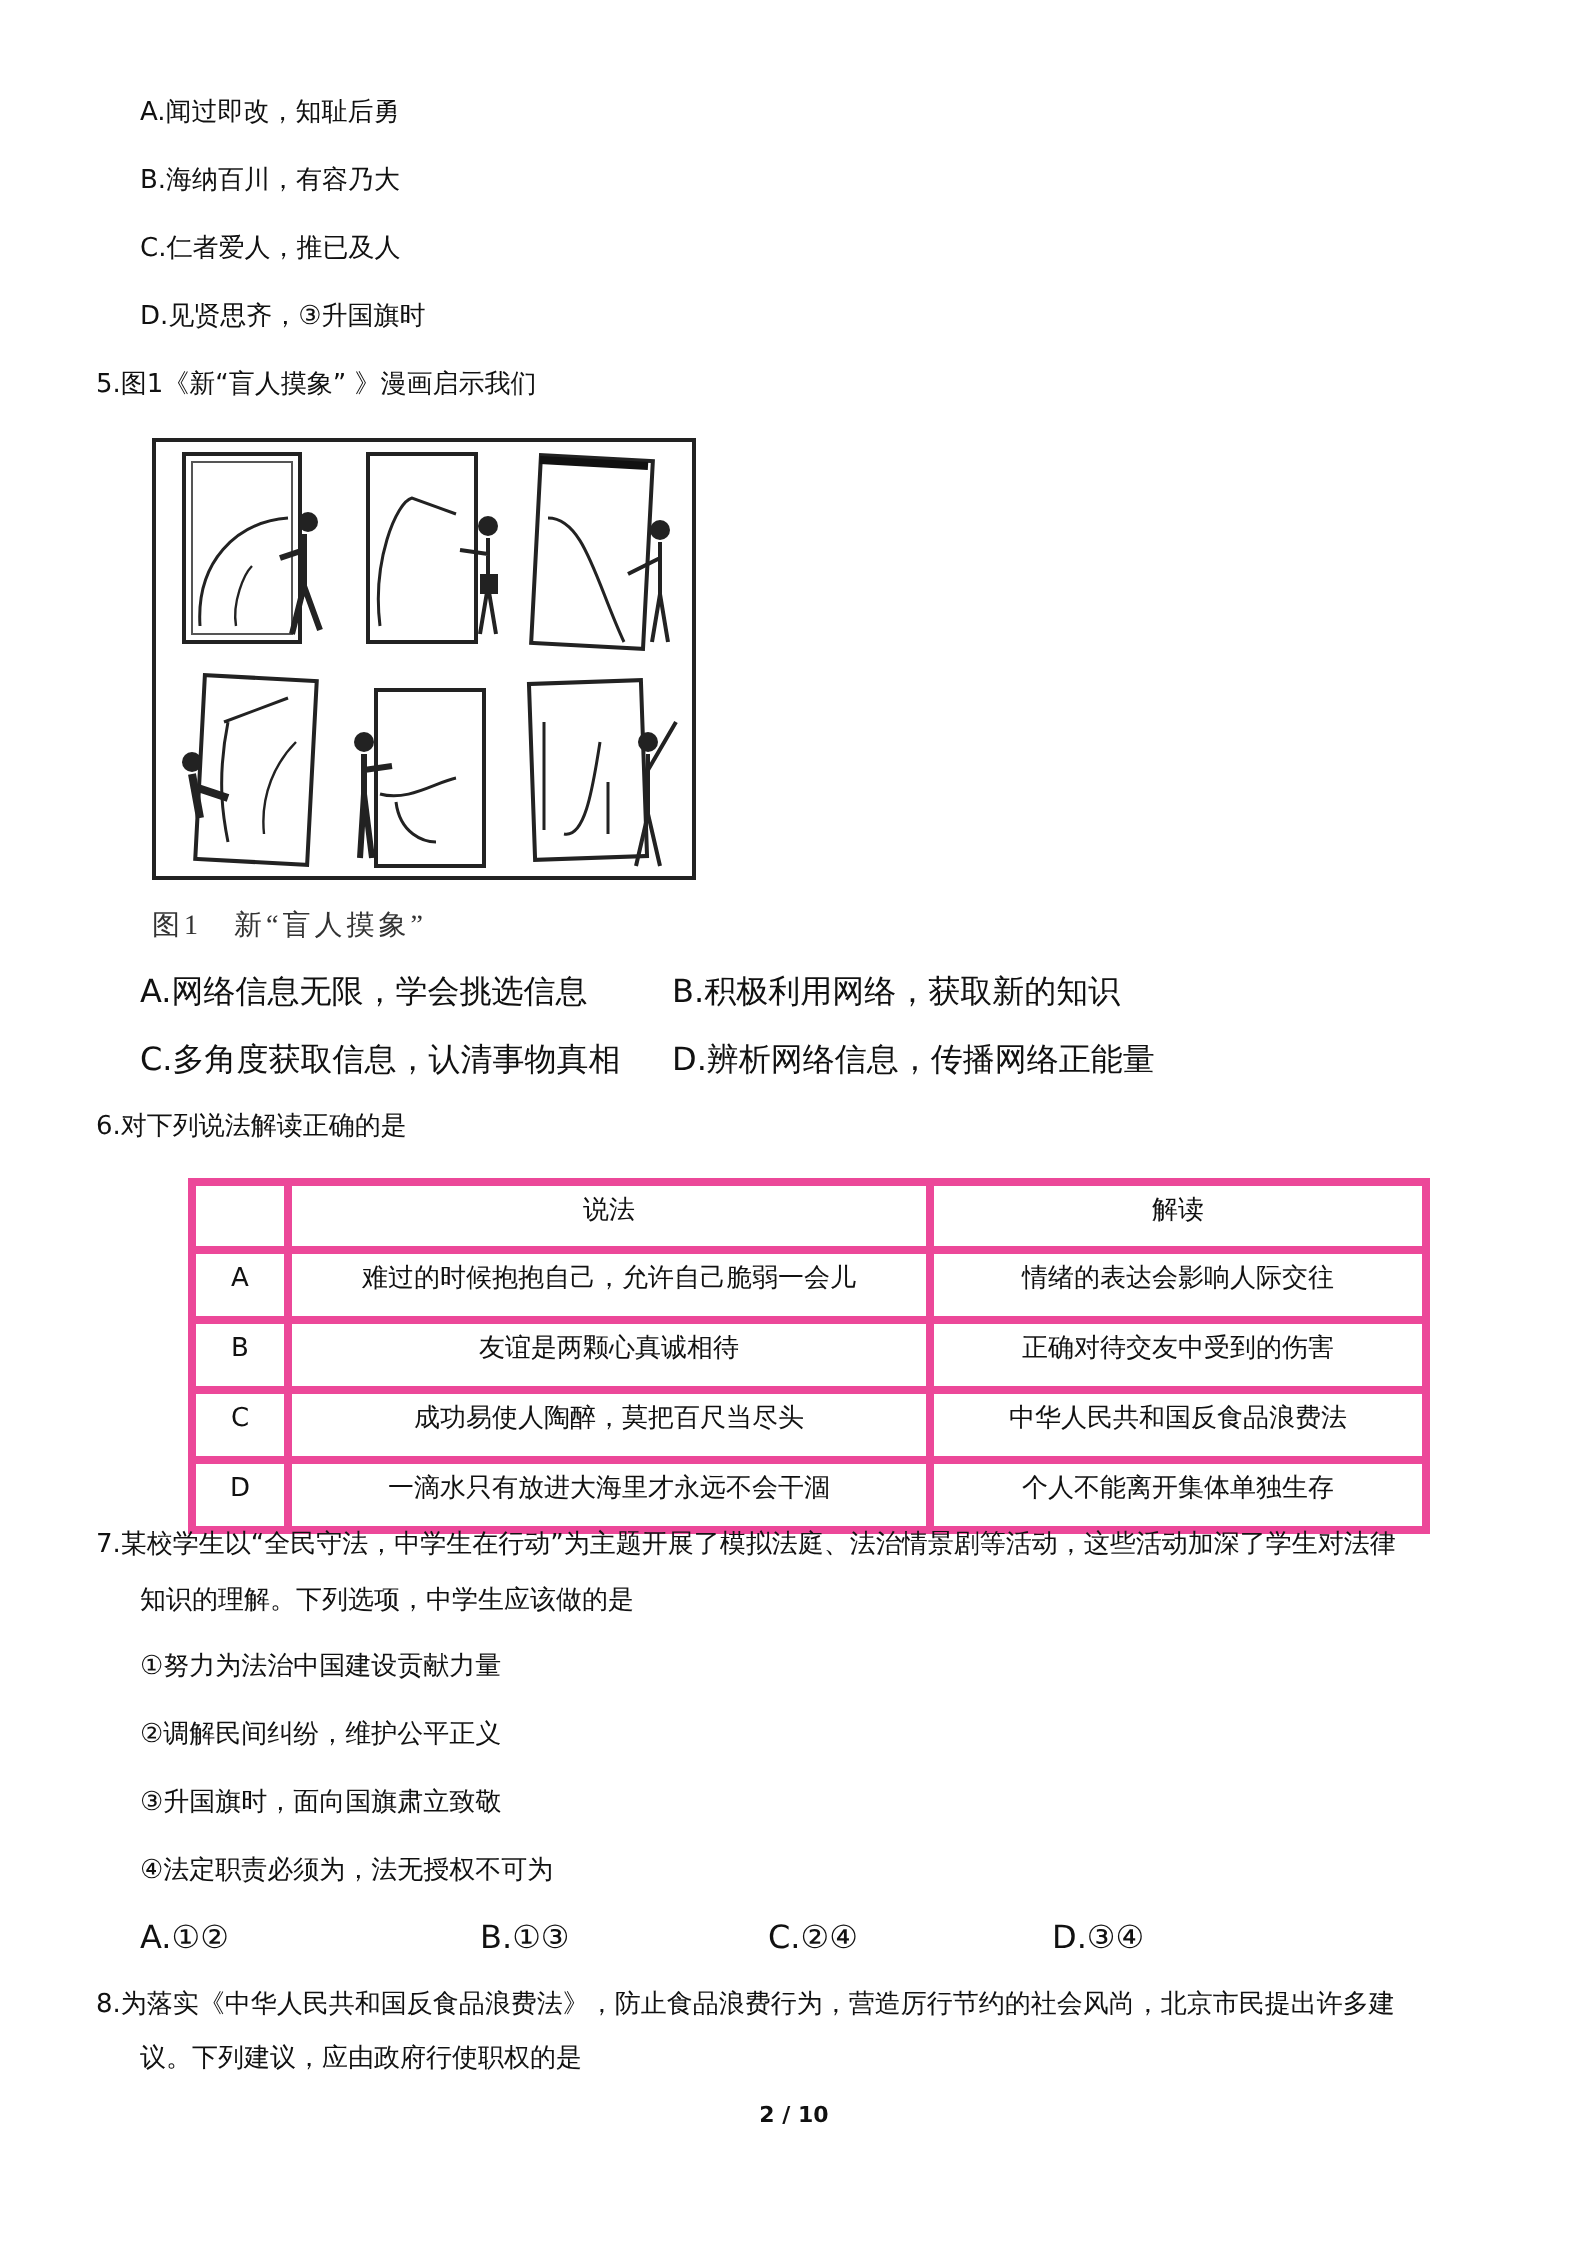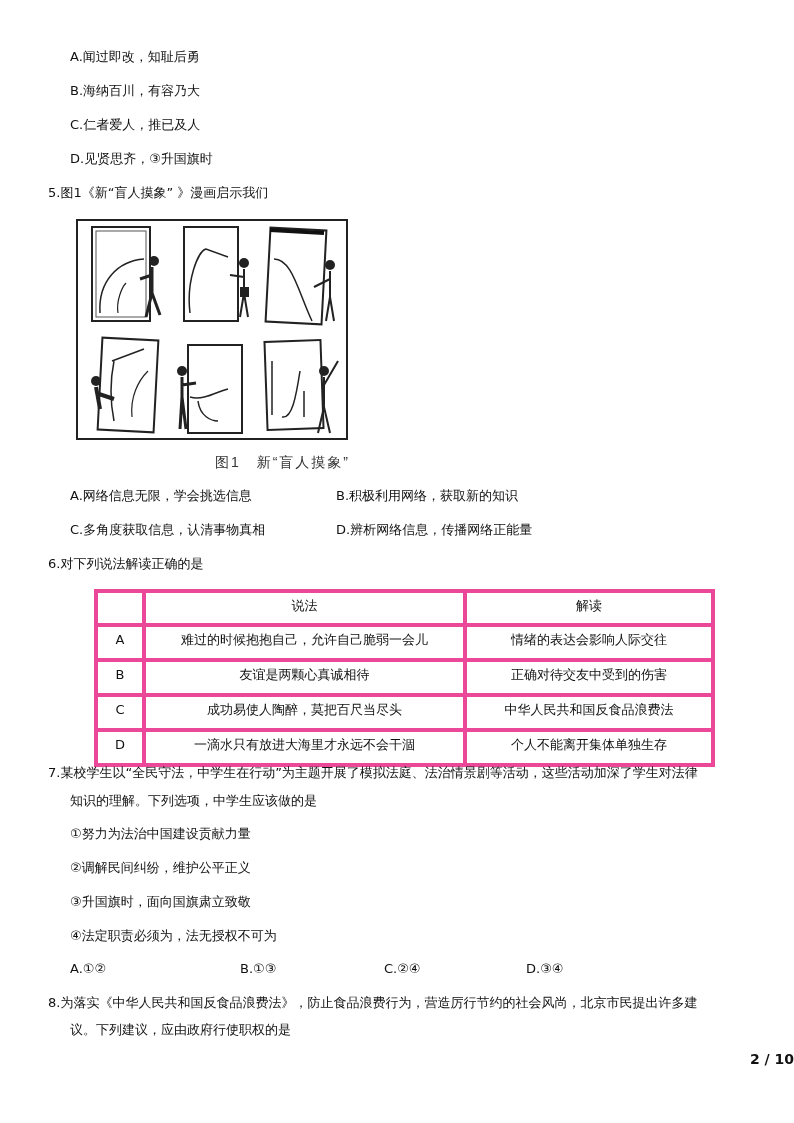--- a/index.html
+++ b/index.html
@@ -12,42 +12,42 @@
     position: absolute; font-size: 13px; line-height: 18px; white-space: nowrap;
     letter-spacing: 0px;
   }
   .ind { left: 70px; }
   .q { left: 48px; }
   .figure {
     position: absolute; left: 76px; top: 219px; width: 272px; height: 221px;
     border: 2px solid #222; box-sizing: border-box; background: #fff;
   }
   .caption {
-    position: absolute; left: 76px; width: 274px; top: 454px; text-align: right;
-    font-family: Liberation Sans, sans-serif; font-size: 14px; color: #333;
+    position: absolute; left: 76px; width: 274px; top: 454px; text-align: left;
+    font-family: Liberation Serif, serif; font-size: 14px; color: #333;
     letter-spacing: 2px;
   }
   table.t {
     position: absolute; left: 94px; top: 589px; border-collapse: collapse;
     font-size: 13px;
   }
   table.t td {
     border: 4px solid #ec4899; padding: 0; vertical-align: top; text-align: center;
     box-sizing: border-box;
   }
   table.t td .cell { padding-top: 5px; line-height: 16px; }
   .c1 { width: 48px; }
   .c2 { width: 321px; }
   .c3 { width: 248px; }
   .hdr td { height: 34px; }
   .row td { height: 35px; }
-  .opt { position: absolute; font-size: 13px; line-height: 18px; white-space: nowrap; }
+  .opt { position: absolute; font-size: 16px; line-height: 18px; white-space: nowrap; }
   .pagenum {
-    position: absolute; top: 1051px; left: 0; width: 794px; text-align: right;
-    font-size: 14px; font-weight: bold;
+    position: absolute; top: 1051px; left: 0; width: 794px; text-align: center;
+    font-size: 11px; font-weight: bold;
   }
 </style>
 </head>
 <body>
 
 <div class="line ind" style="top:48px">A.闻过即改，知耻后勇</div>
 <div class="line ind" style="top:82px">B.海纳百川，有容乃大</div>
 <div class="line ind" style="top:116px">C.仁者爱人，推已及人</div>
 <div class="line ind" style="top:150px">D.见贤思齐，③升国旗时</div>
 

